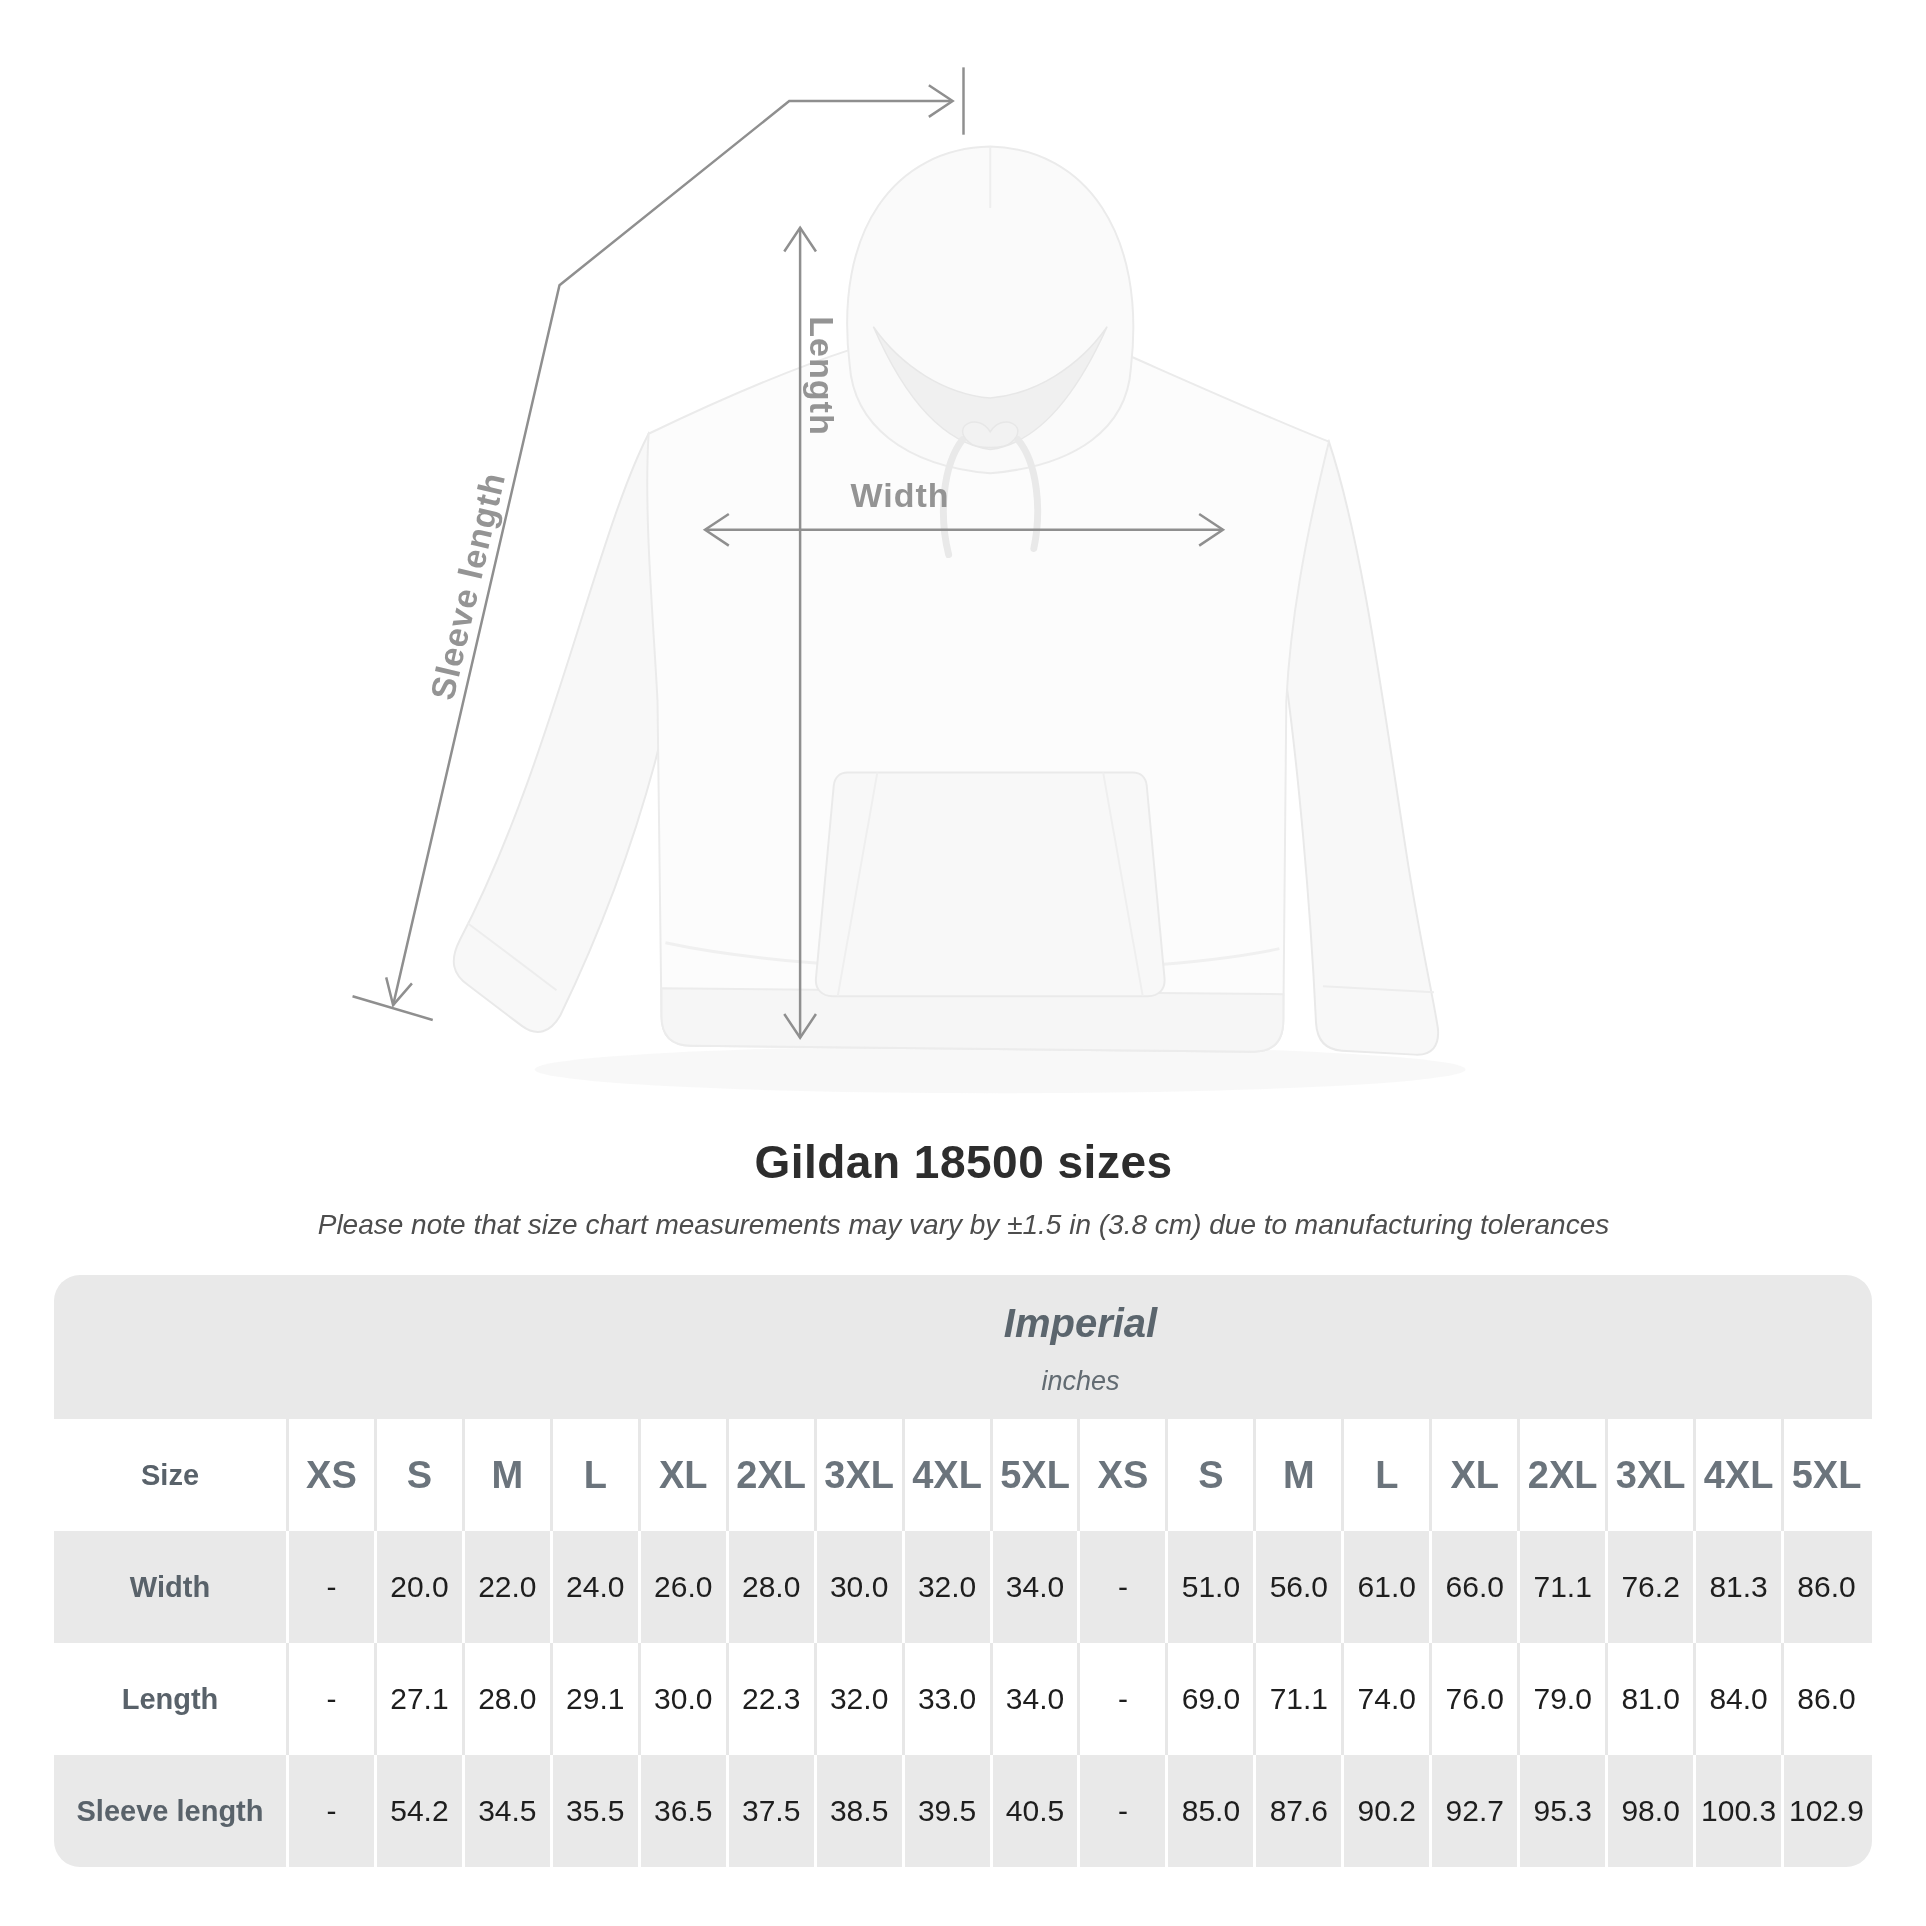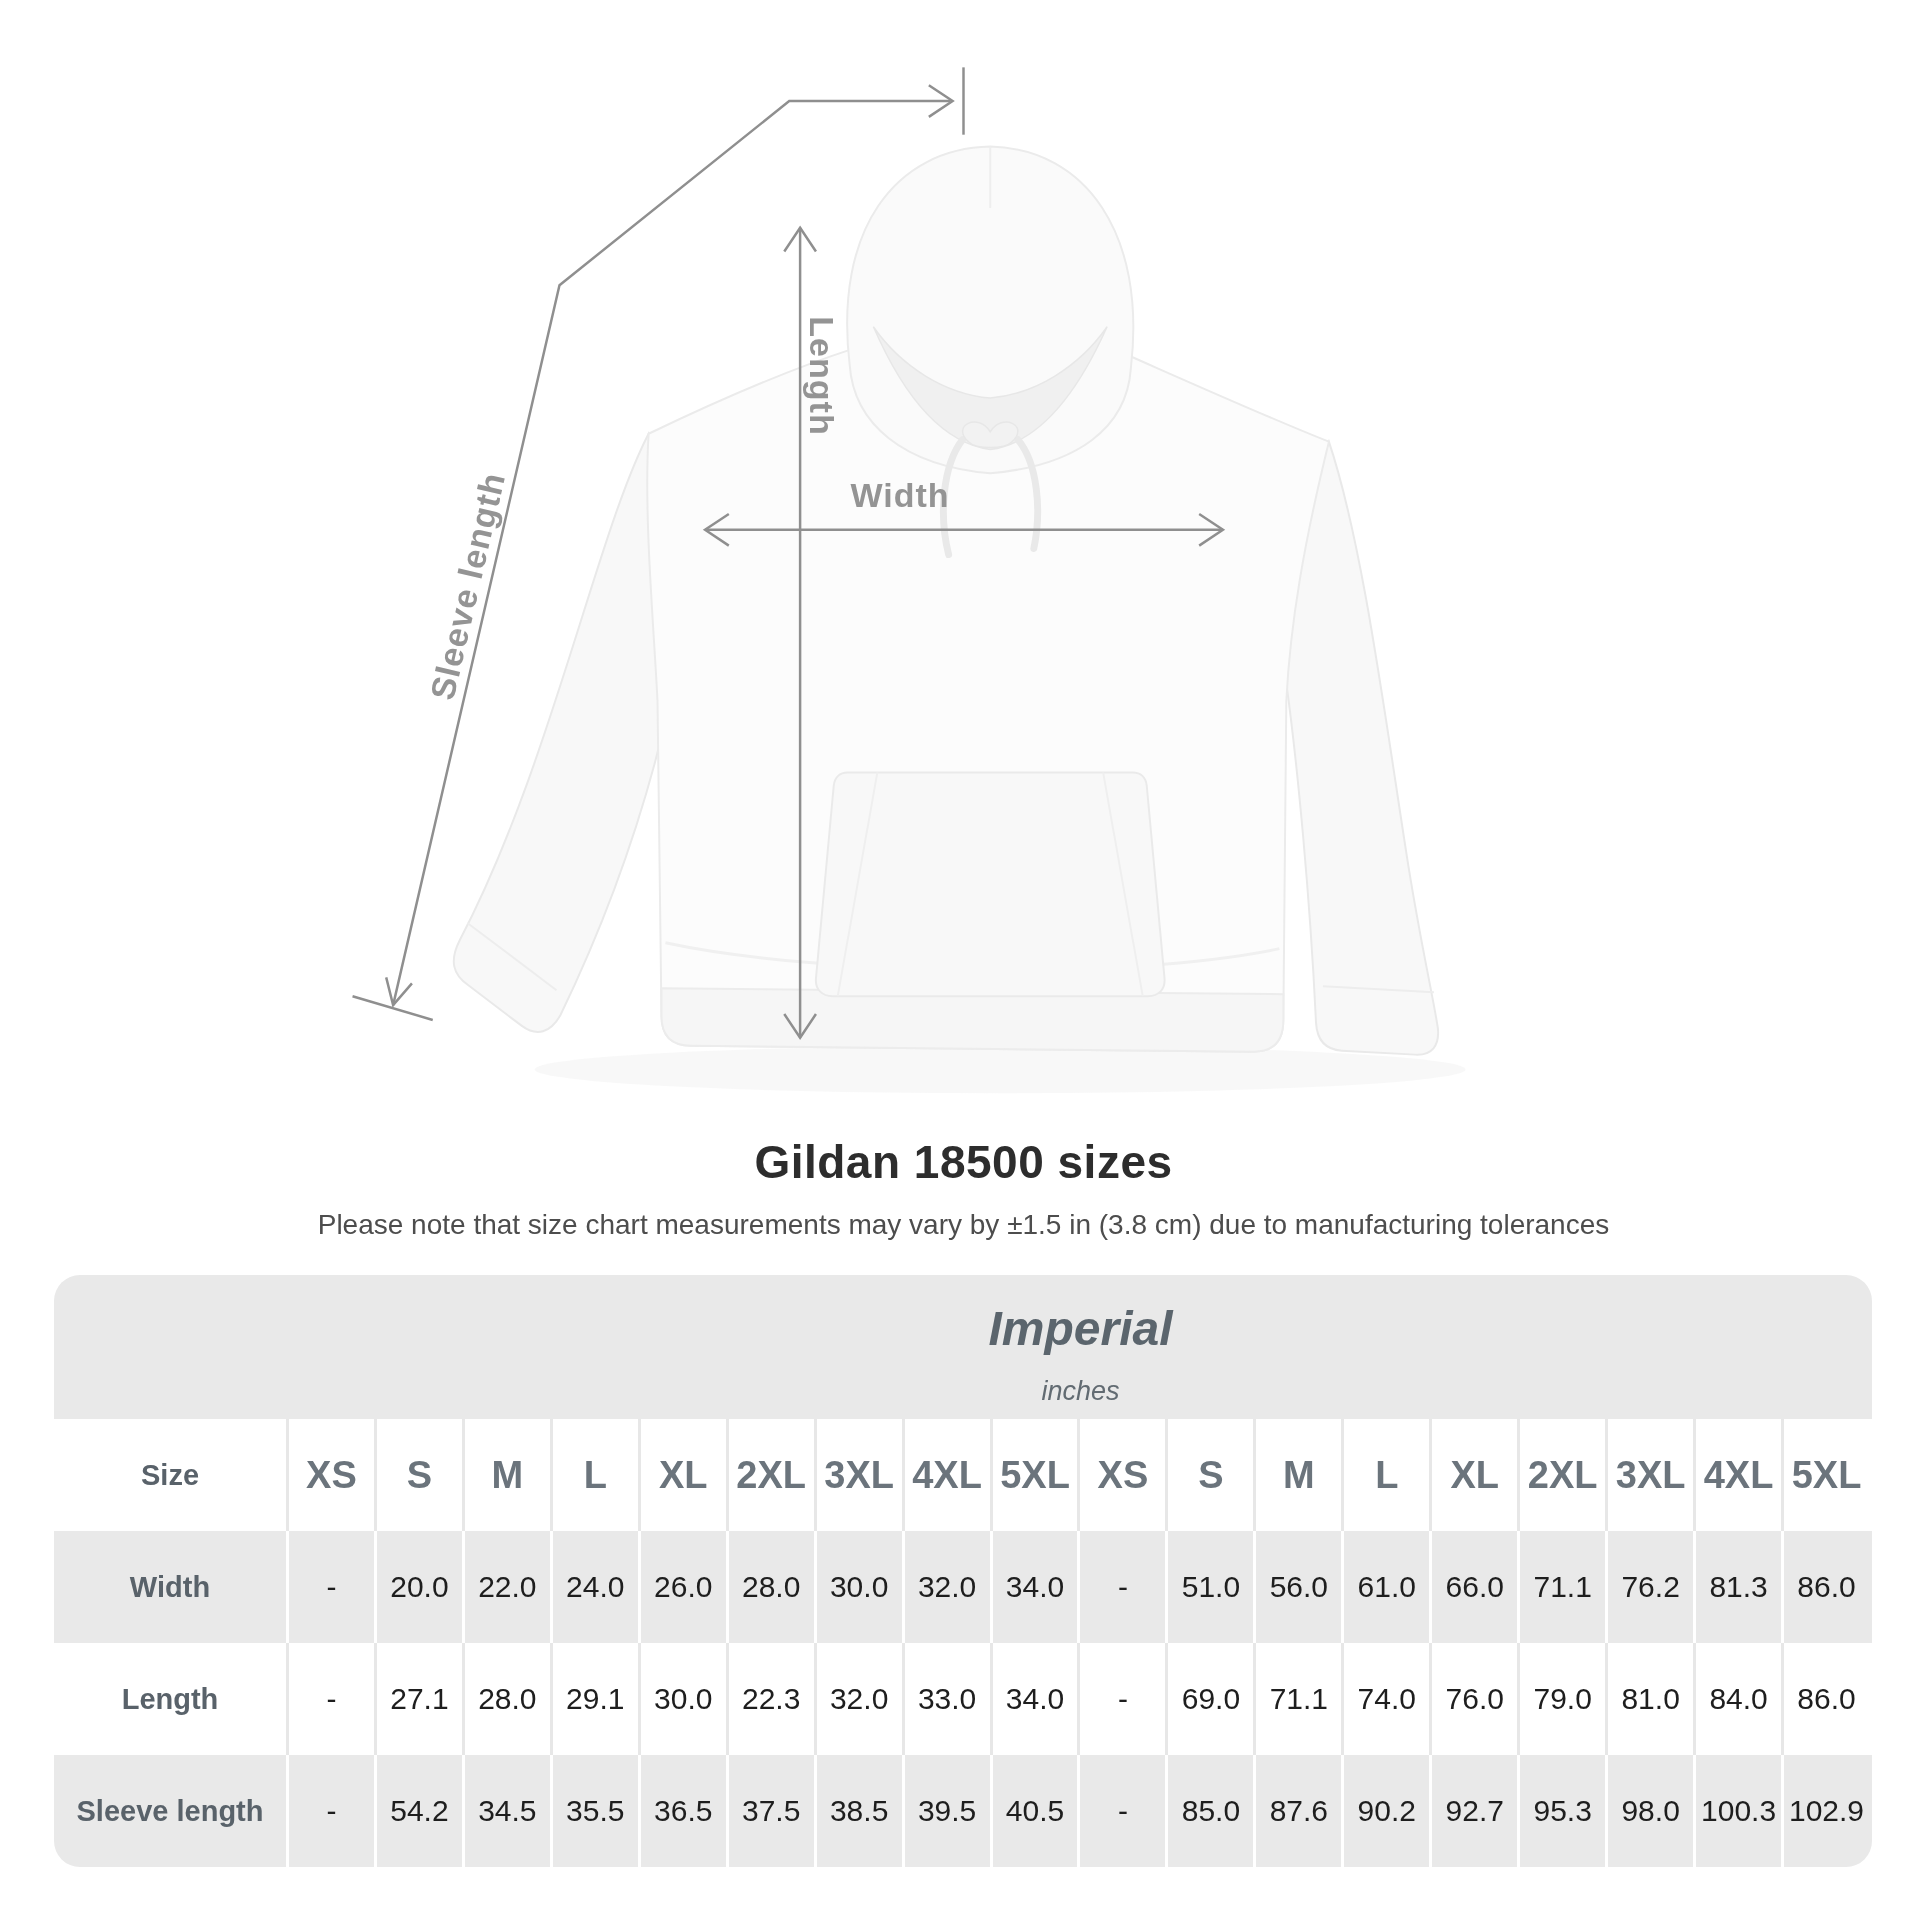--- a/index.html
+++ b/index.html
@@ -13,30 +13,30 @@
   .m-label{
     position:absolute;font-weight:bold;font-size:34px;color:#949494;
     letter-spacing:1px;white-space:nowrap;
   }
   .m-label.width{left:900px;top:495px;transform:translate(-50%,-50%);}
   .m-label.length{left:821px;top:376px;transform:translate(-50%,-50%) rotate(90deg);}
   .m-label.sleeve{left:468px;top:586px;transform:translate(-50%,-50%) rotate(-77deg);}
   
   .caption{position:absolute;left:0;right:0;top:1131px;text-align:center;}
   .caption h1{margin:4px;font-size:46px;font-weight:bold;color:#2d2d2d;letter-spacing:0.5px;}
-  .caption p{margin:20px 0 0 0;font-size:28px;color:#4d4d4d;}
+  .caption p{margin:20px 0 0 0;font-size:28px;font-style:italic;color:#4d4d4d;}
   
   .size-table{position:absolute;left:54px;top:1275px;width:1818px;}
   .band{
     display:flex;height:144px;background:#e9e9e9;
     border-radius:26px 26px 0 0;align-items:flex-start;
   }
   .band .spacer{width:235px;flex:none;}
   .band .group{flex:1;text-align:center;padding-top:26px;}
-  .group-title{font-size:48px;font-weight:bold;font-style:italic;color:#5b656d;}
+  .group-title{font-size:40px;font-weight:bold;font-style:italic;color:#5b656d;}
   .group-unit{margin-top:20px;font-size:27px;font-style:italic;color:#626b72;}
   .grid{display:grid;grid-template-columns:235px repeat(18,1fr);grid-auto-rows:112px;}
   .cell{
     display:flex;align-items:center;justify-content:center;
     font-size:30px;color:#1e1e1e;border-right:3px solid transparent;
   }
   .cell.r-white{background:#ffffff;border-right-color:#e7e7e7;}
   .cell.r-gray{background:#e9e9e9;border-right-color:#ffffff;}
   .grid .cell:nth-child(19n){border-right-color:transparent;}
   .cell.head{font-weight:bold;font-size:38px;color:#6b747c;}

